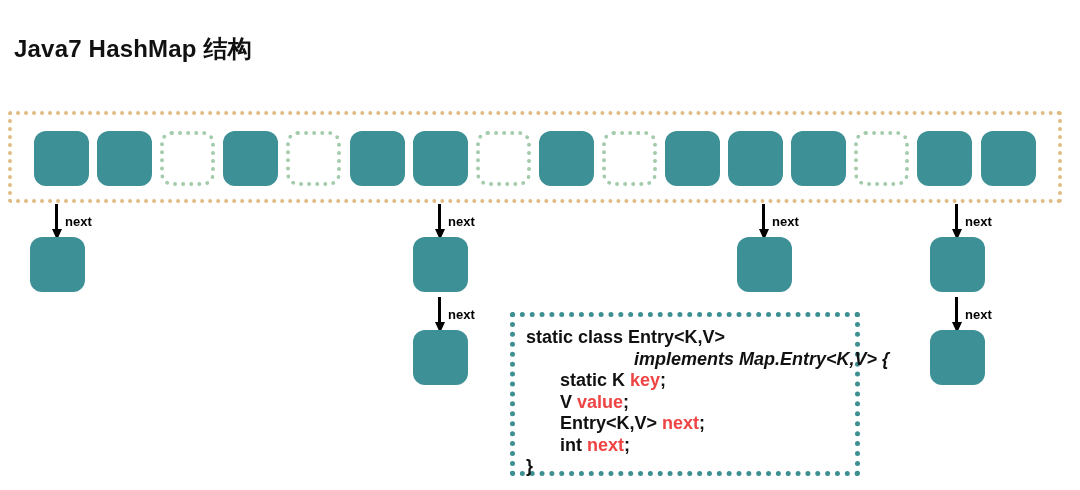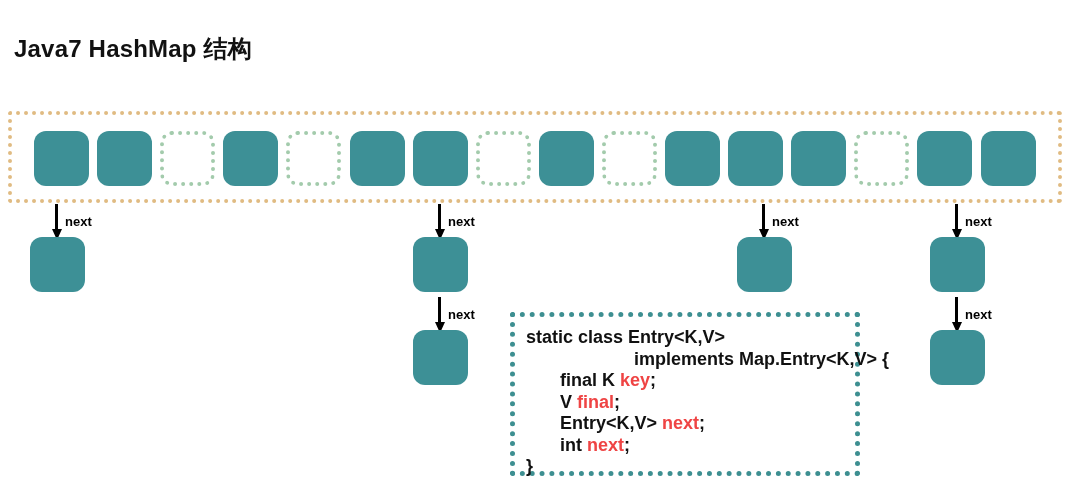--- a/index.html
+++ b/index.html
@@ -132,21 +132,21 @@
     font-size: 18px;
     font-weight: bold;
     color: #111111;
     line-height: 21.5px;
     white-space: pre;
   }
   .code-line .ident {
     color: #ef4444;
   }
   .indent1 { padding-left: 34px; }
-  .indent2 { padding-left: 108px; }
+  .indent2 { padding-left: 108px; font-style: italic; }
 </style>
 </head>
 <body>
 
 <div id="canvas">
 
   <div id="title">Java7 HashMap 结构</div>
 
   <div id="array-container">
     <div id="array-slots">
@@ -205,21 +205,21 @@
         <div class="head"></div>
         <div class="lbl">next</div>
       </div>
       <div class="node" style="left: 930px; top: 314px;"></div>
     </div>
 
   <div id="code-box">
     <div id="code-lines">
         <div class="code-line"><span>static class Entry&lt;K,V&gt;</span></div>
         <div class="code-line indent2"><span>implements Map.Entry&lt;K,V&gt; {</span></div>
-        <div class="code-line indent1"><span>final K </span><span class="ident">key</span><span>;</span></div>
-        <div class="code-line indent1"><span>V </span><span class="ident">final</span><span>;</span></div>
+        <div class="code-line indent1"><span>static K </span><span class="ident">key</span><span>;</span></div>
+        <div class="code-line indent1"><span>V </span><span class="ident">value</span><span>;</span></div>
         <div class="code-line indent1"><span>Entry&lt;K,V&gt; </span><span class="ident">next</span><span>;</span></div>
         <div class="code-line indent1"><span>int </span><span class="ident">next</span><span>;</span></div>
         <div class="code-line"><span>}</span></div>
       </div>
   </div>
 
 </div>
 
 </body></html>

